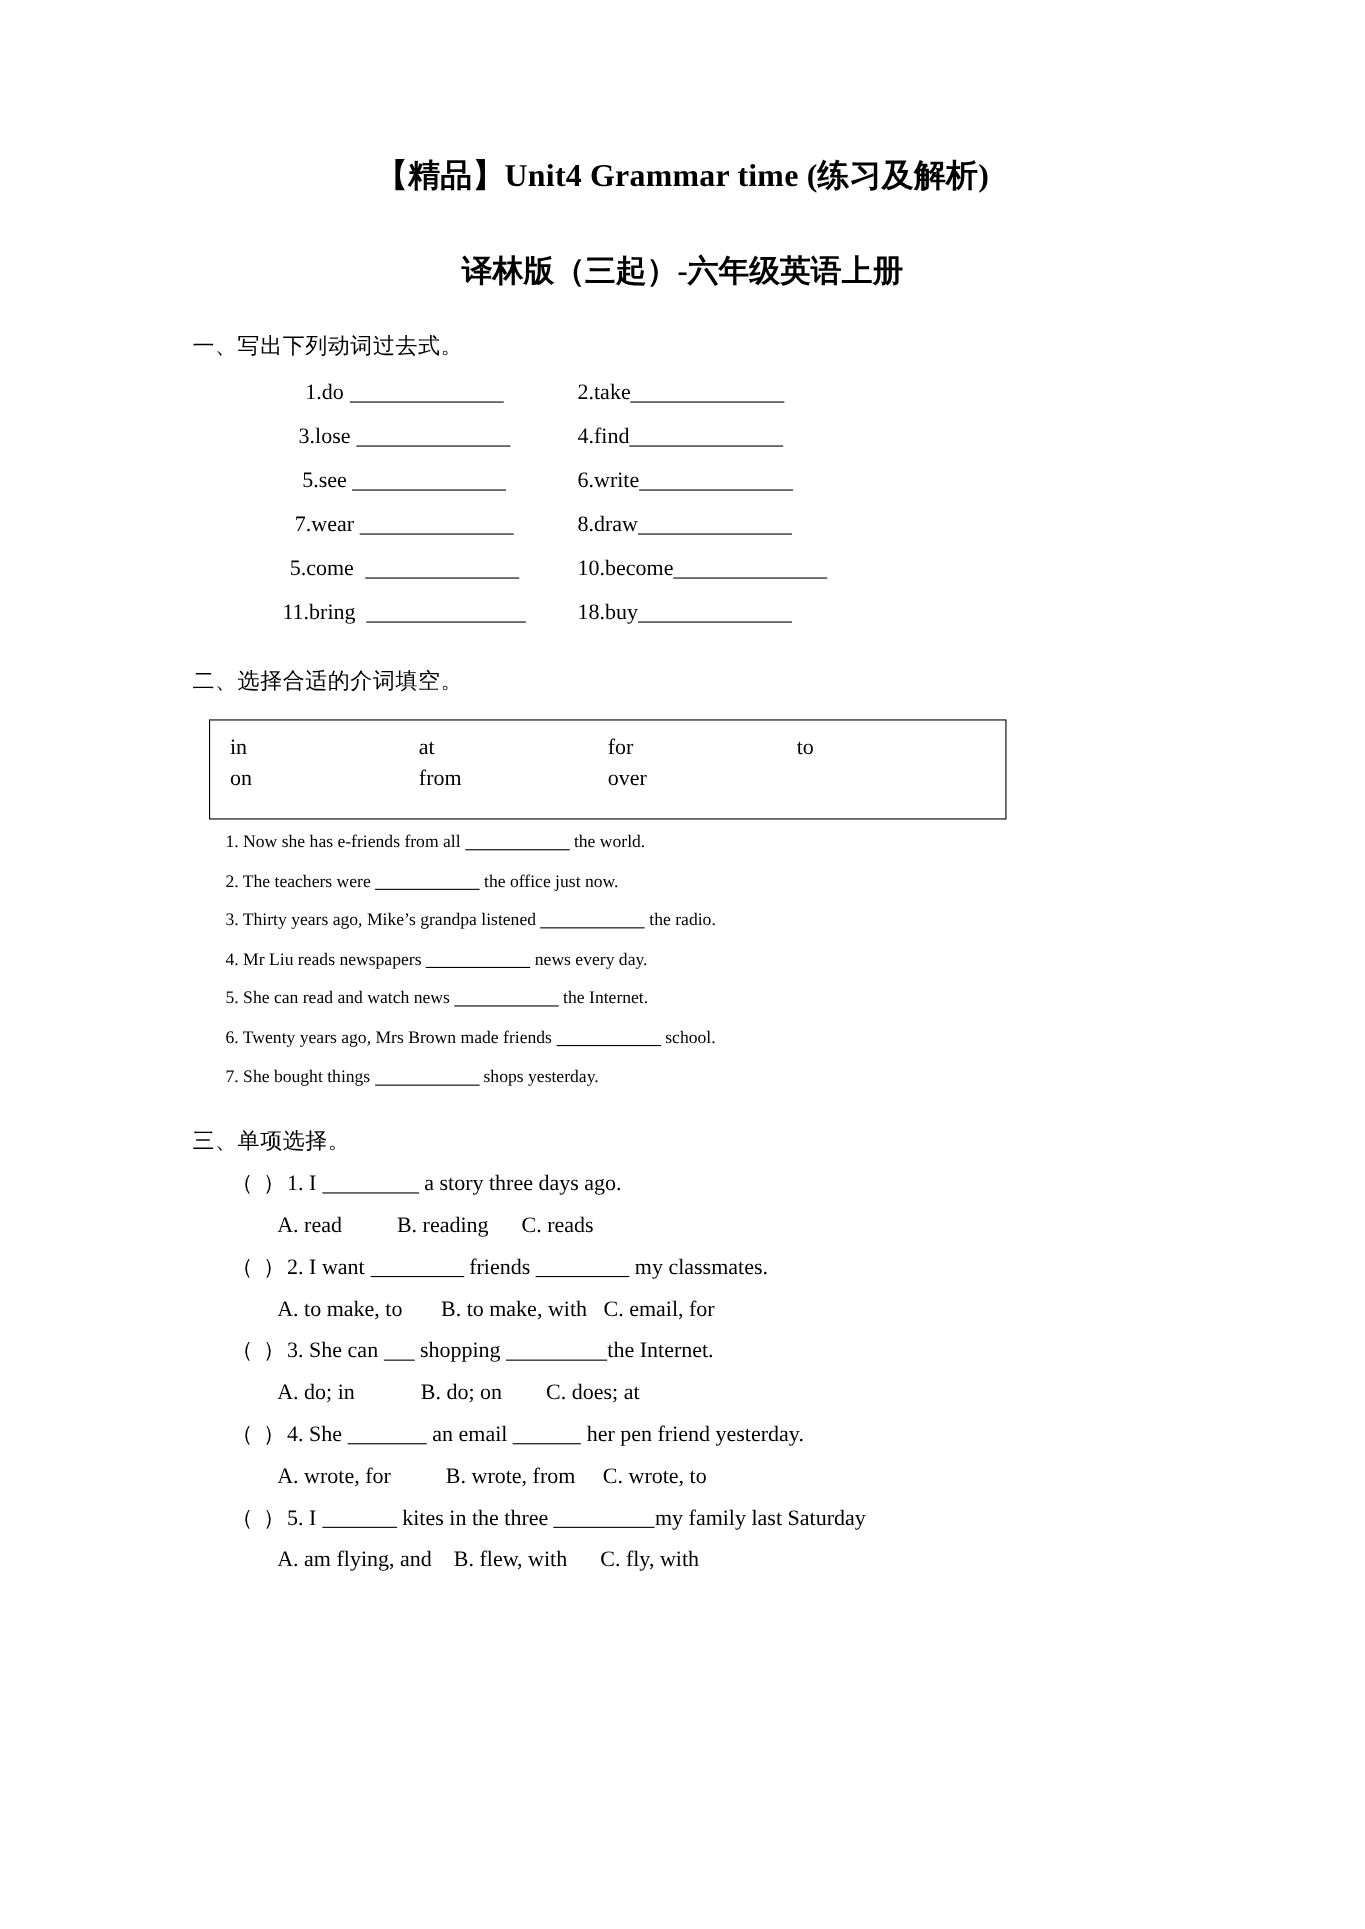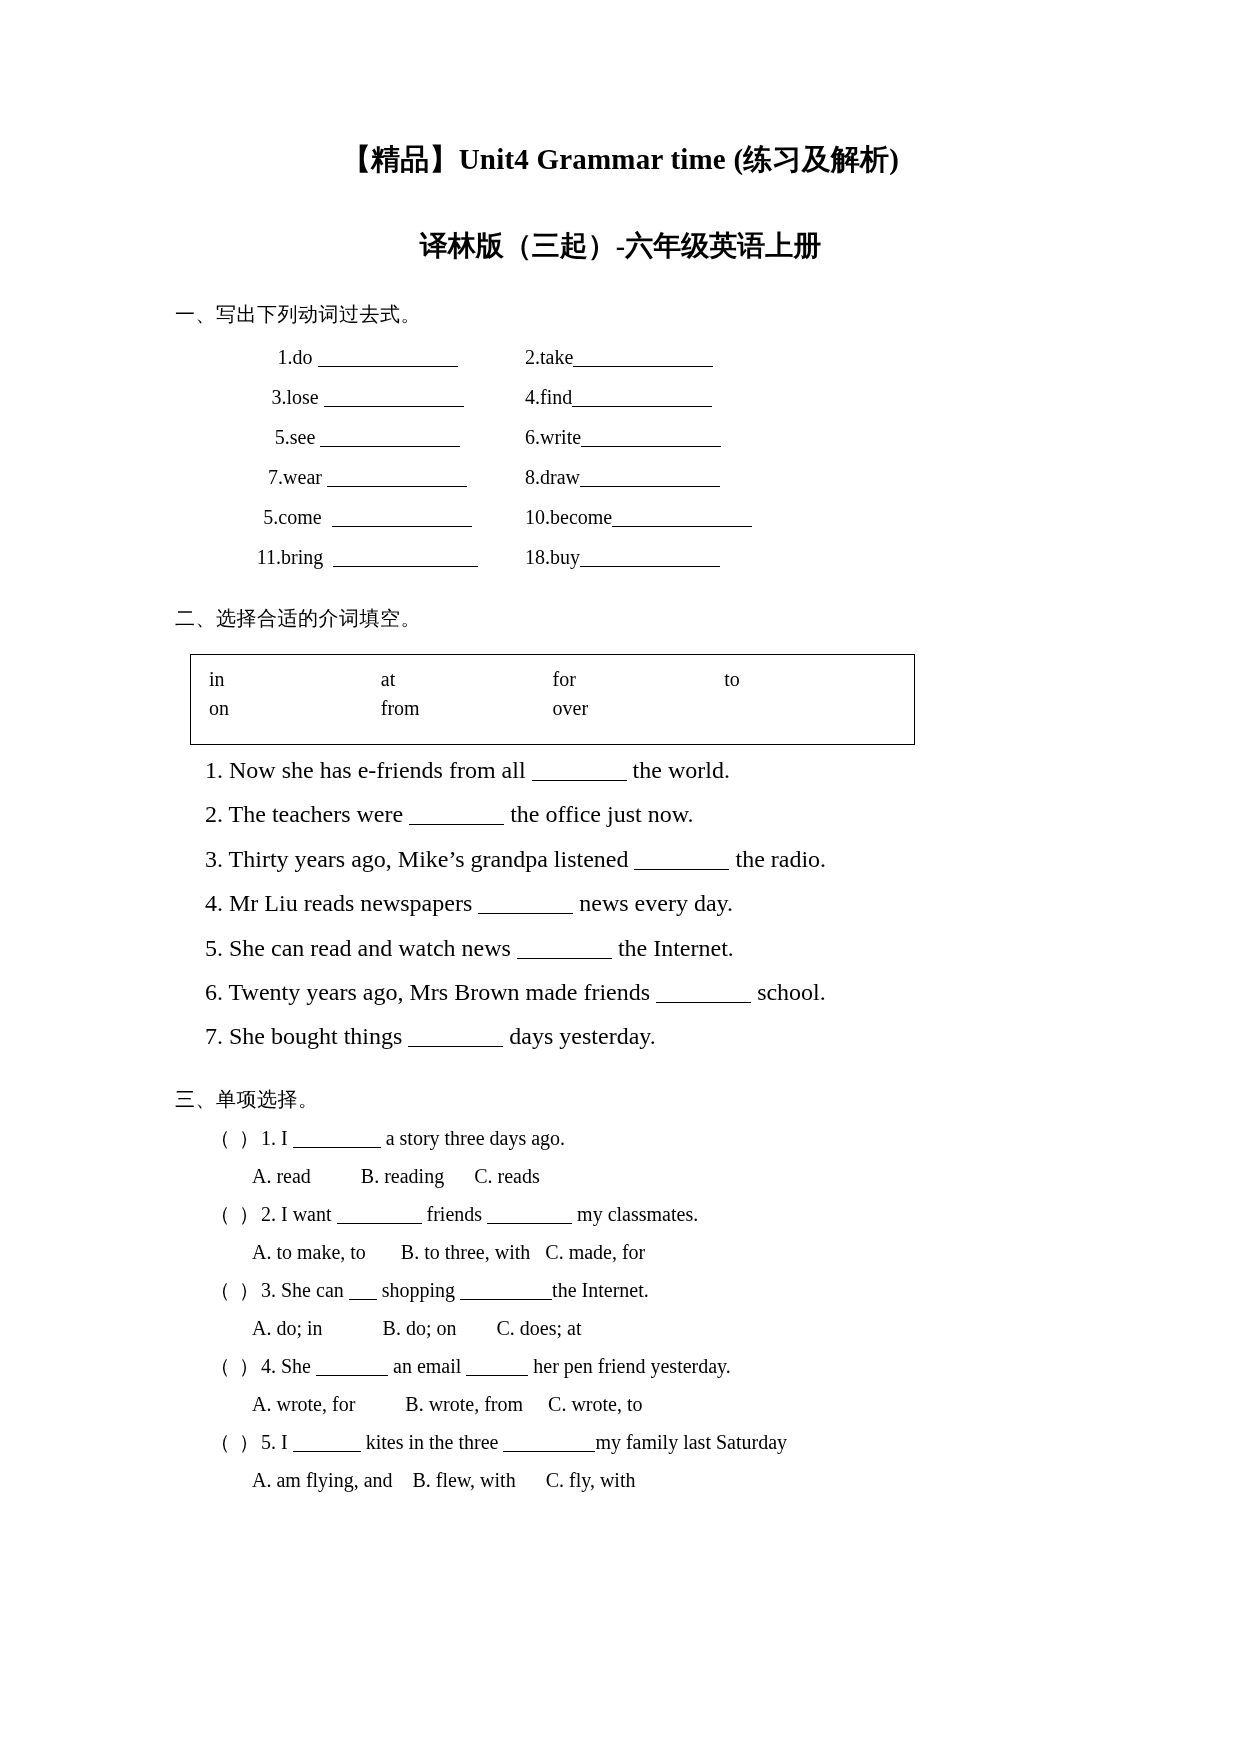--- a/index.html
+++ b/index.html
@@ -72,21 +72,21 @@
     display: flex;
     line-height: 1.45;
   }
   .wordbox-cell {
     width: 200px;
   }
   .fill-list {
     margin: 12px 0 0 55px;
   }
   .fill-item {
-    font-size: 24px;
+    font-size: 16px;
     margin-bottom: 18px;
     line-height: 1.1;
   }
   .blank-fill { display: inline-block; border-bottom: 1px solid #000; width: 95px; vertical-align: -3px; }
   
   .mc-list {
     margin: 14px 0 0 60px;
   }
   .mc-q {
     font-size: 20px;
@@ -162,36 +162,36 @@
     </div>
   </div>
 
   <div class="fill-list">
     <div class="fill-item"><span>1. Now she has e-friends from all </span><span class="blank-fill"></span><span> the world.</span></div>
     <div class="fill-item"><span>2. The teachers were </span><span class="blank-fill"></span><span> the office just now.</span></div>
     <div class="fill-item"><span>3. Thirty years ago, Mike’s grandpa listened </span><span class="blank-fill"></span><span> the radio.</span></div>
     <div class="fill-item"><span>4. Mr Liu reads newspapers </span><span class="blank-fill"></span><span> news every day.</span></div>
     <div class="fill-item"><span>5. She can read and watch news </span><span class="blank-fill"></span><span> the Internet.</span></div>
     <div class="fill-item"><span>6. Twenty years ago, Mrs Brown made friends </span><span class="blank-fill"></span><span> school.</span></div>
-    <div class="fill-item"><span>7. She bought things </span><span class="blank-fill"></span><span> days yesterday.</span></div>
+    <div class="fill-item"><span>7. She bought things </span><span class="blank-fill"></span><span> shops yesterday.</span></div>
   </div>
 
   <div class="section-heading">三、单项选择。</div>
 
   <div class="mc-list">
 
     <div class="mc-q">
       <span class="paren">（   ）</span><span>1. I </span><span class="blank-q1"></span><span> a story three days ago.</span>
     </div>
     <div class="mc-opts">A. read          B. reading      C. reads</div>
 
     <div class="mc-q">
       <span class="paren">（   ）</span><span>2. I want </span><span class="blank-q2"></span><span> friends </span><span class="blank-q2"></span><span> my classmates.</span>
     </div>
-    <div class="mc-opts">A. to make, to       B. to three, with   C. made, for</div>
+    <div class="mc-opts">A. to make, to       B. to make, with   C. email, for</div>
 
     <div class="mc-q">
       <span class="paren">（   ）</span><span>3. She can </span><span class="blank-q3a"></span><span> shopping </span><span class="blank-q3b"></span><span>the Internet.</span>
     </div>
     <div class="mc-opts">A. do; in            B. do; on        C. does; at</div>
 
     <div class="mc-q">
       <span class="paren">（   ）</span><span>4. She </span><span class="blank-q4a"></span><span> an email </span><span class="blank-q4b"></span><span> her pen friend yesterday.</span>
     </div>
     <div class="mc-opts">A. wrote, for          B. wrote, from     C. wrote, to</div>

